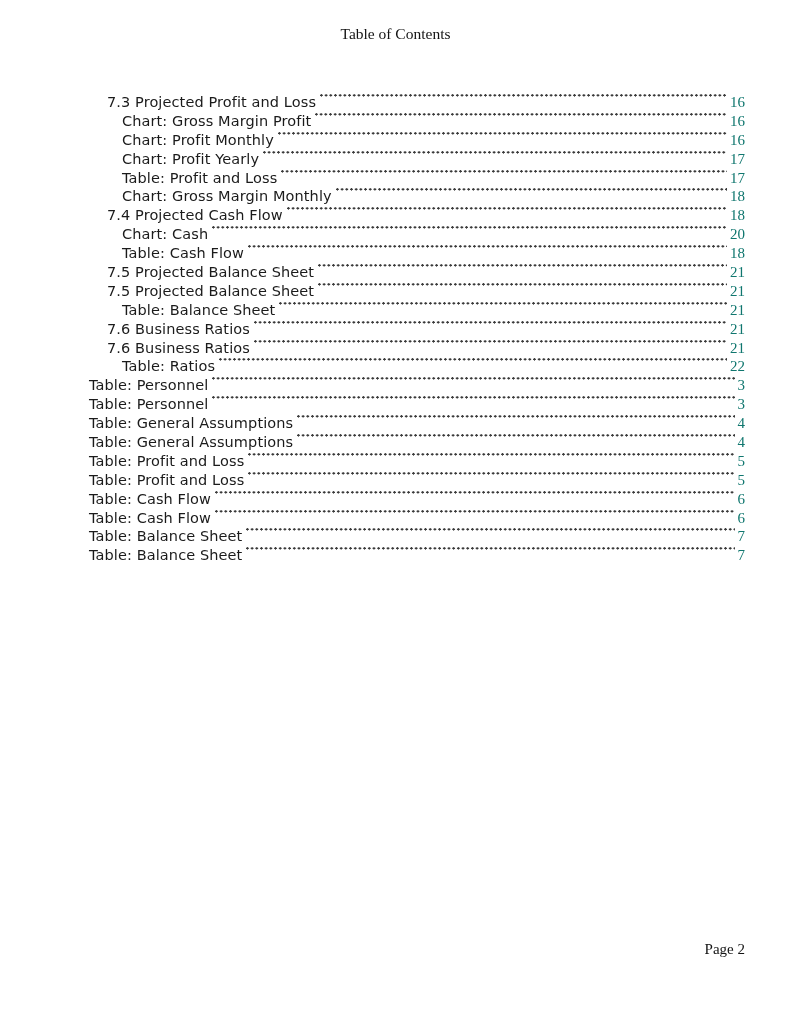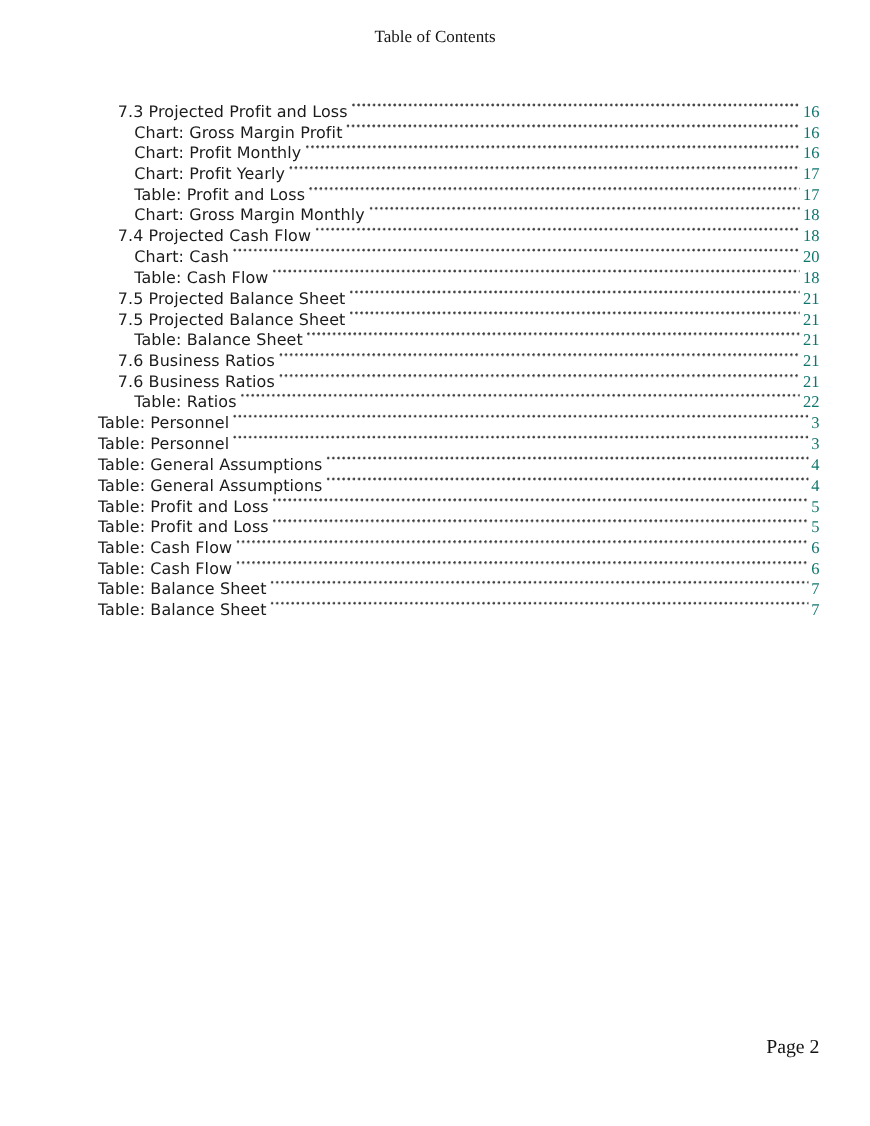--- a/index.html
+++ b/index.html
@@ -60,21 +60,21 @@
     flex: 0 0 auto;
     font-family: "Liberation Serif", serif;
     font-size: 15px;
     color: #0f766e;
   }
   .page-footer {
     position: absolute;
     top: 941px;
     right: 46px;
     font-family: "Liberation Serif", serif;
-    font-size: 18px;
+    font-size: 15px;
     color: #141414;
   }
 </style>
 </head>
 <body>
 
 <div class="page">
   <div class="doc-title">Table of Contents</div>
 
   <nav class="toc">

